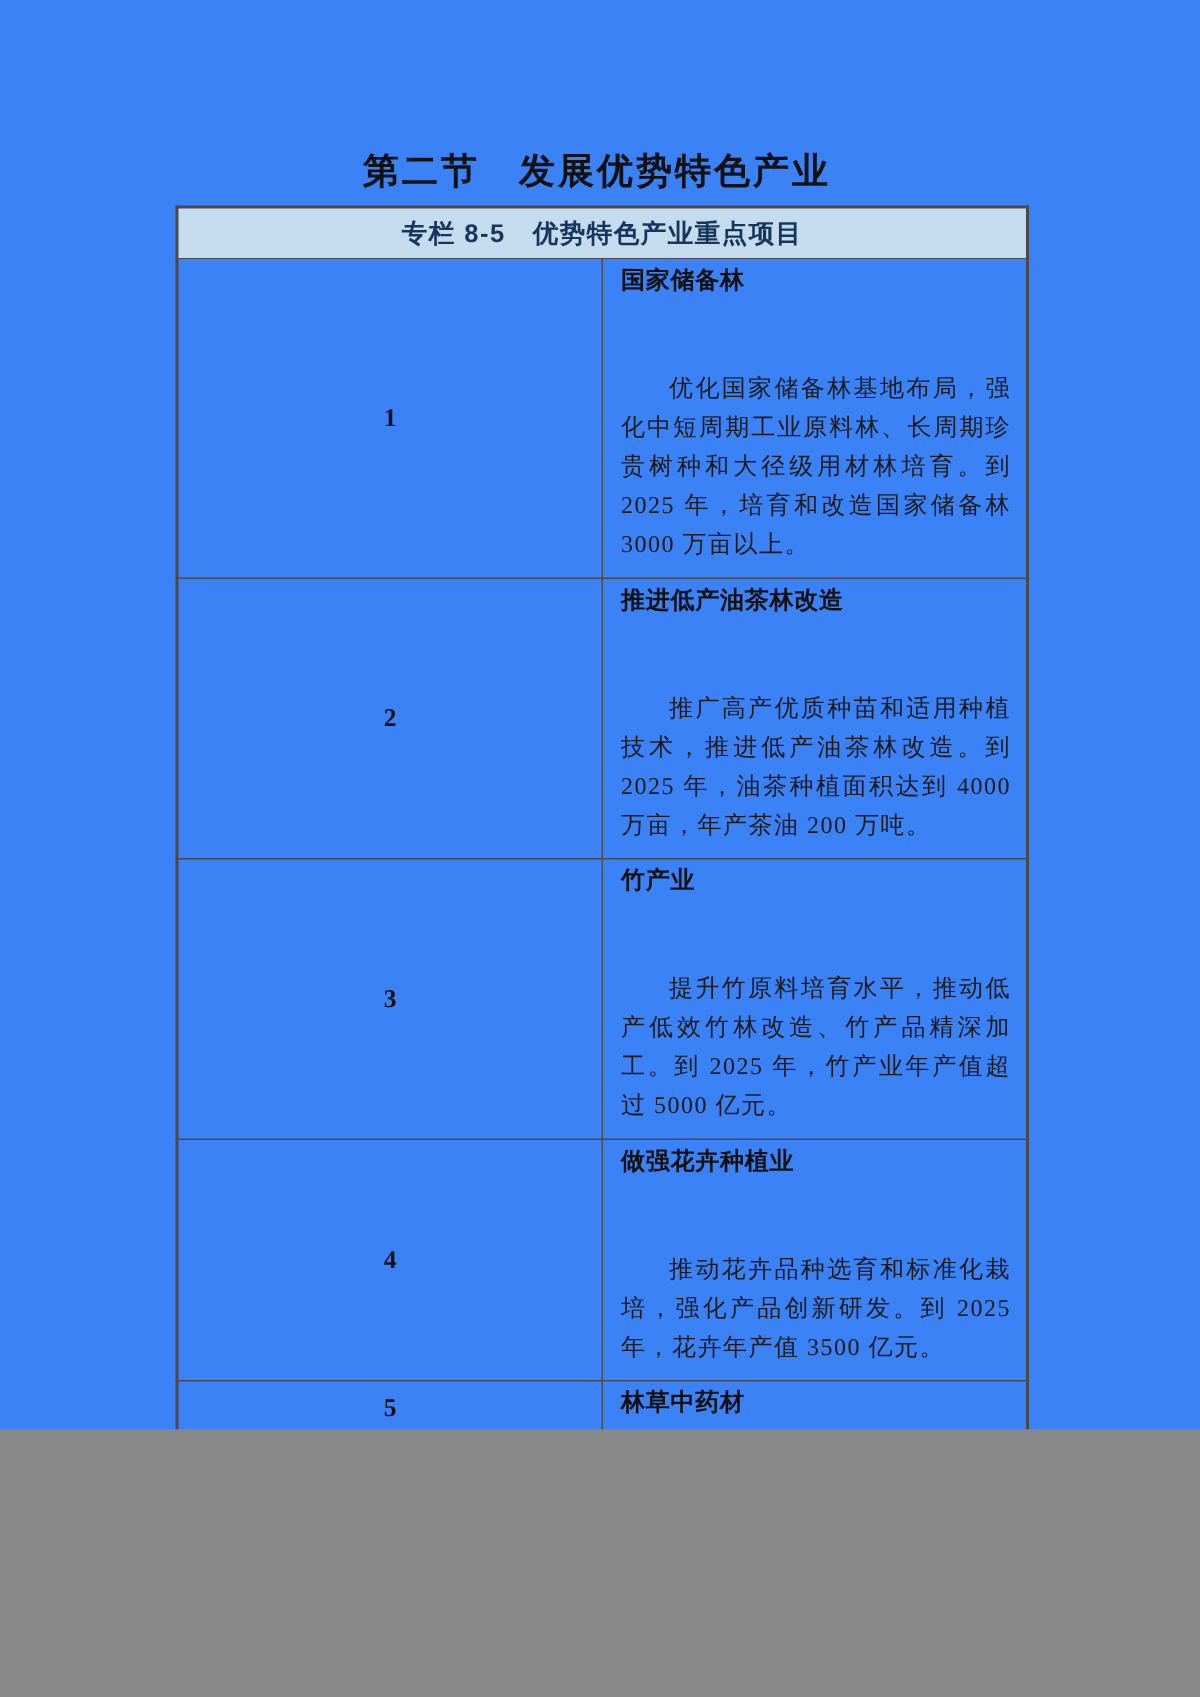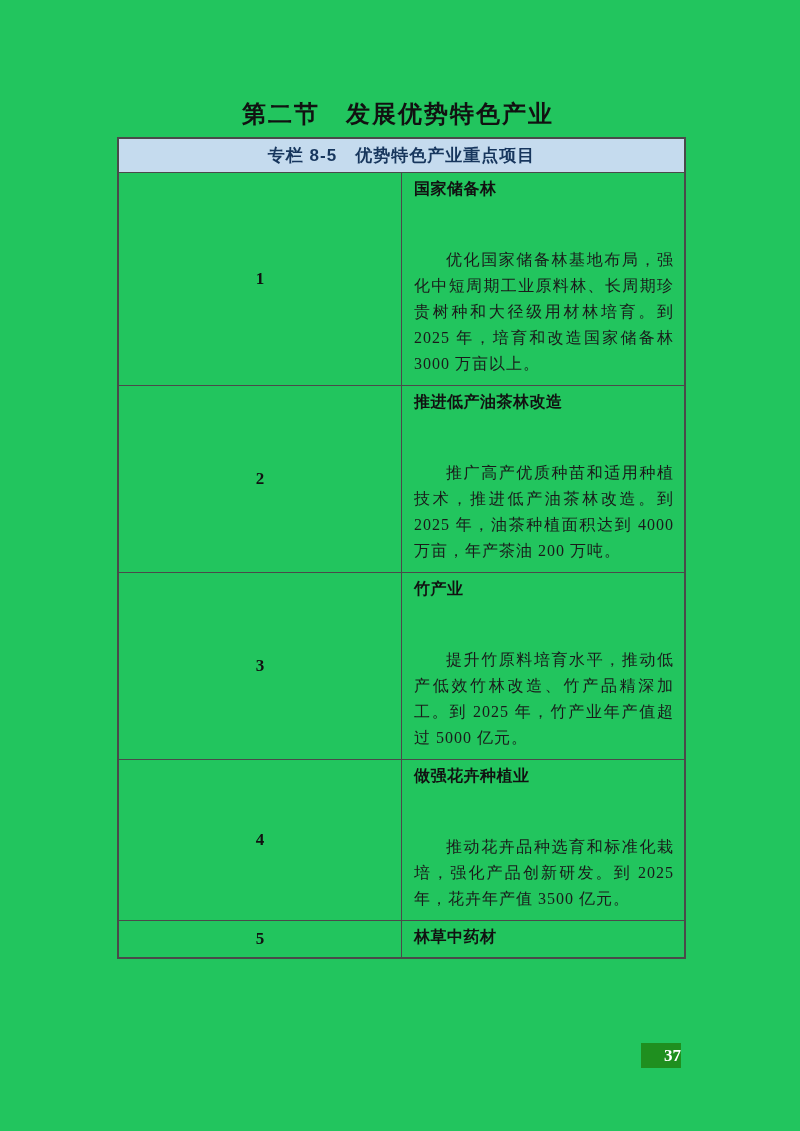--- a/index.html
+++ b/index.html
@@ -3,23 +3,23 @@
 <meta charset="utf-8">
 <style>
   html, body {
     margin: 0;
     padding: 0;
     background: #888;
   }
   .page {
     position: relative;
     width: 800px;
-    height: 1131px;
+    height: 953px;
     margin: 0 auto;
-    background: #22c55e;
+    background: #3b82f6;
     overflow: hidden;
     font-family: "Liberation Serif", "DejaVu Serif", serif;
     color: #1a1a1a;
     box-sizing: border-box;
     padding: 98px 104px 0 100px;
   }
   .section-title {
     margin: 0;
     text-align: center;
     font-family: "Liberation Sans", "DejaVu Sans", sans-serif;
@@ -73,21 +73,21 @@
     font-weight: bold;
     font-size: 17px;
     color: #111111;
     padding: 0;
   }
   td.content-cell {
     vertical-align: top;
     padding: 3px 10px 8px 12px;
   }
   .row-title {
-    font-family: Liberation Serif, serif;
+    font-family: Liberation Mono, monospace;
     font-weight: bold;
     font-size: 16px;
     line-height: 25px;
     color: #111111;
     letter-spacing: 0.5px;
   }
   .row-text {
     font-size: 16px;
     line-height: 26px;
     letter-spacing: 1px;

